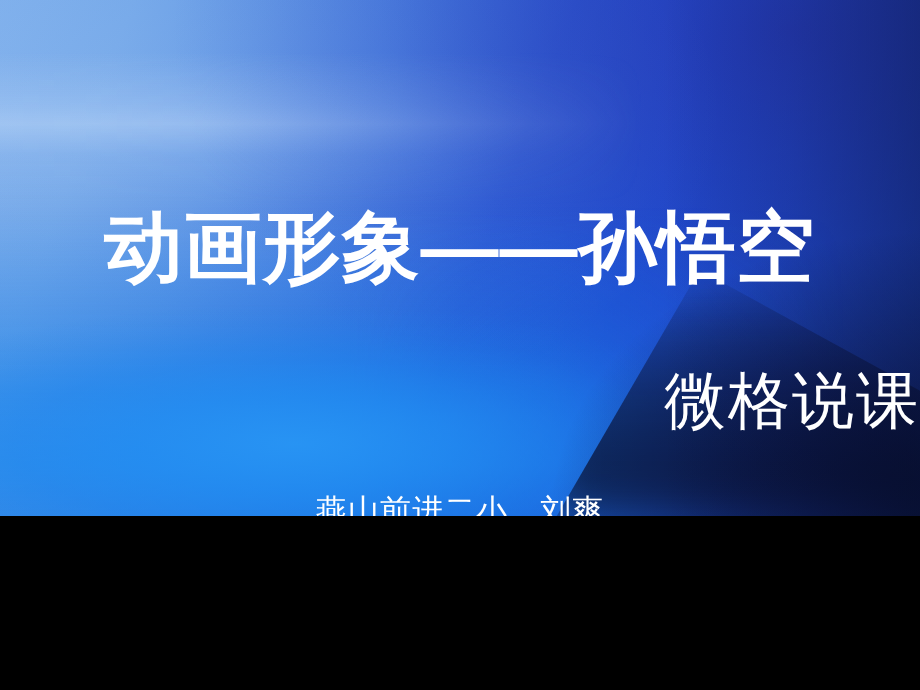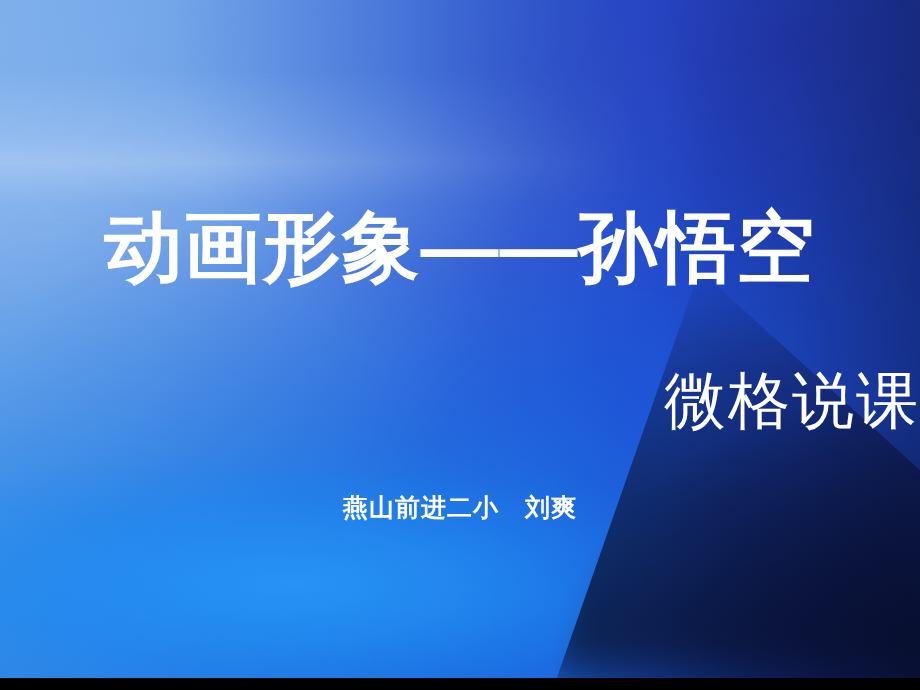--- a/index.html
+++ b/index.html
@@ -8,21 +8,21 @@
     padding: 0;
     background: #000;
   }
   body {
     font-family: "Liberation Sans", "DejaVu Sans", sans-serif;
   }
 
   #slide {
     position: relative;
     width: 920px;
-    height: 678px;
+    height: 516px;
     overflow: hidden;
     
     background-color: #1f52d6;
   }
 
   
   .bg-layer {
     position: absolute;
     inset: 0;
     pointer-events: none;
@@ -161,23 +161,23 @@
     white-space: nowrap;
   }
 
   .byline {
     position: absolute;
     left: 0;
     right: 0;
     top: 492px;
     text-align: center;
     color: #ffffff;
-    font-size: 25px;
+    font-size: 31px;
     line-height: 1.2;
-    font-weight: bold;
+    font-weight: normal;
     letter-spacing: 1px;
     white-space: pre;
   }
 </style>
 </head>
 <body>
 
 <div id="slide">
 
   <div class="bg-layer bg-diagonal"></div>

